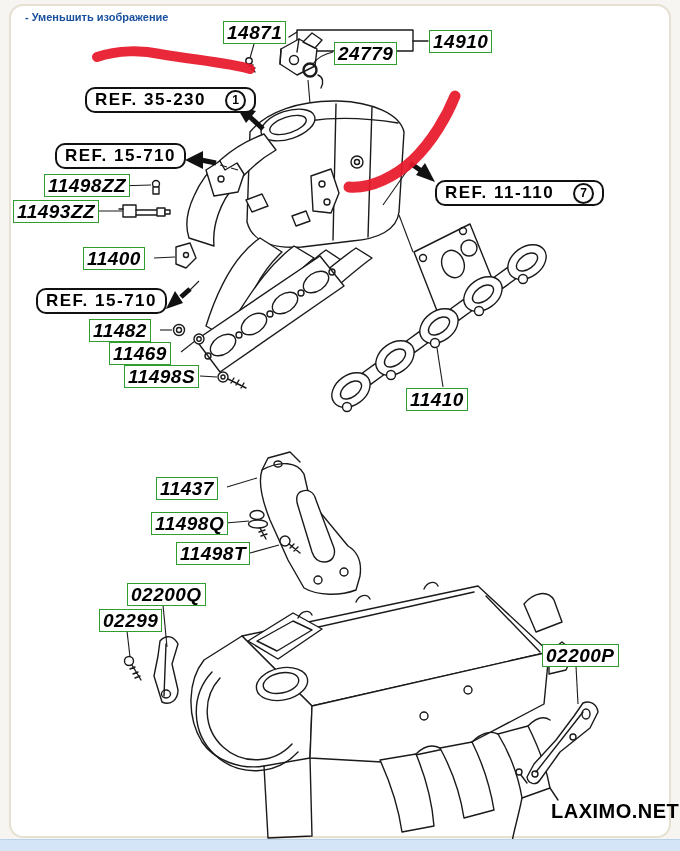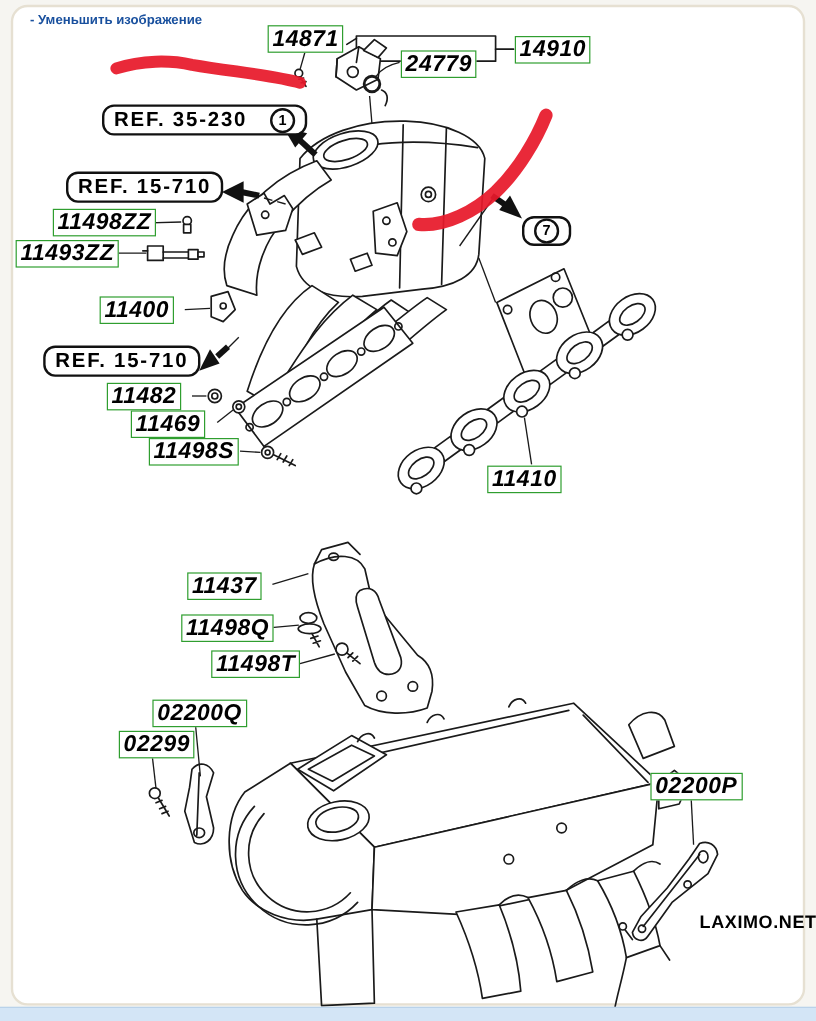--- a/index.html
+++ b/index.html
@@ -21,21 +21,21 @@
   .part-label{position:absolute;background:#fff;border:1px solid #2f9e2f;padding:0 3px;
               font-size:19px;font-weight:bold;line-height:21px;color:#000;
               white-space:nowrap;letter-spacing:.5px;cursor:pointer;font-style:italic;}
   .ref-label{position:absolute;background:#fff;border:2px solid #111;border-radius:10px;
              padding:0 8px;font-size:17px;font-weight:bold;line-height:22px;color:#000;
              letter-spacing:1.5px;white-space:nowrap;display:flex;align-items:center;gap:19px;cursor:pointer;}
   .circ{display:inline-block;width:17px;height:17px;border:2px solid #111;border-radius:50%;
         font-size:12px;line-height:17px;text-align:center;letter-spacing:0;flex:0 0 auto;}
   .circ:empty{display:none;}
   .wm{position:absolute;font-weight:bold;color:#000;}
-  #wm-site{left:551px;top:760px;font-size:15px;letter-spacing:.5px;margin-left:32px;}
+  #wm-site{left:551px;top:800px;font-size:20px;letter-spacing:.5px;}
   #wm-code{left:527px;top:848px;font-size:10px;color:#15803d;letter-spacing:1px;}
 </style>
 </head>
 <body>
 
 <div id="screen">
   <div id="panel"></div>
 
   <a id="zoom-link">- Уменьшить изображение</a>
 
@@ -290,20 +290,21 @@
 
   <div class="ref-label" style="left:85px;top:87px">
     <span>REF. 35-230</span>
     <span class="circ">1</span>
   </div>
   <div class="ref-label" style="left:55px;top:143px">
     <span>REF. 15-710</span>
 
   </div>
   <div class="ref-label" style="left:435px;top:180px">
+    <span>REF. 11-110</span>
     <span class="circ">7</span>
   </div>
   <div class="ref-label" style="left:36px;top:288px">
     <span>REF. 15-710</span>
 
   </div>
 
   <div class="wm" id="wm-code">500544</div>
   <div class="wm" id="wm-site">LAXIMO.NET</div>
 

